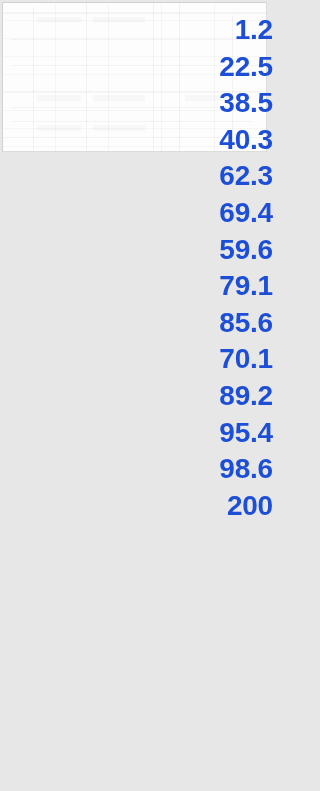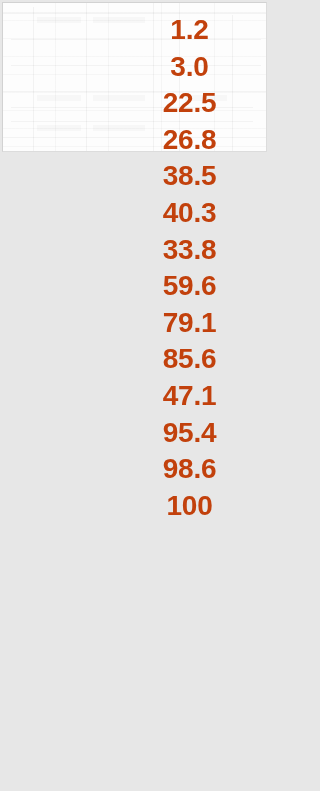--- a/index.html
+++ b/index.html
@@ -85,24 +85,24 @@
     padding-top: 12px;
     box-sizing: border-box;
     display: flex;
     flex-direction: column;
   }
   .value-row {
     height: 36.6px;
     line-height: 36.6px;
     font-size: 28px;
     font-weight: bold;
-    color: #c2410c;
+    color: #1d4ed8;
     letter-spacing: -0.2px;
     white-space: nowrap;
-    text-align: center;
+    text-align: right;
   }
 </style>
 </head>
 <body>
 
 <div id="viewport">
 
   <div id="ghost-panel">
     <div id="ghost-panel-inner"></div>
 
@@ -124,28 +124,28 @@
     <div class="ghost-block" style="left:90px; top:14px; width:52px; height:6px;"></div>
     <div class="ghost-block" style="left:34px; top:92px; width:44px; height:6px;"></div>
     <div class="ghost-block" style="left:90px; top:92px; width:52px; height:6px;"></div>
     <div class="ghost-block" style="left:182px; top:92px; width:42px; height:6px;"></div>
     <div class="ghost-block" style="left:34px; top:122px; width:44px; height:6px;"></div>
     <div class="ghost-block" style="left:90px; top:122px; width:52px; height:6px;"></div>
   </div>
 
   <div id="value-column">
     <div class="value-row">1.2</div>
-    <div class="value-row">3.0</div>
     <div class="value-row">22.5</div>
-    <div class="value-row">26.8</div>
     <div class="value-row">38.5</div>
     <div class="value-row">40.3</div>
-    <div class="value-row">33.8</div>
+    <div class="value-row">62.3</div>
+    <div class="value-row">69.4</div>
     <div class="value-row">59.6</div>
     <div class="value-row">79.1</div>
     <div class="value-row">85.6</div>
-    <div class="value-row">47.1</div>
+    <div class="value-row">70.1</div>
+    <div class="value-row">89.2</div>
     <div class="value-row">95.4</div>
     <div class="value-row">98.6</div>
-    <div class="value-row">100</div>
+    <div class="value-row">200</div>
   </div>
 
 </div>
 
 </body></html>

